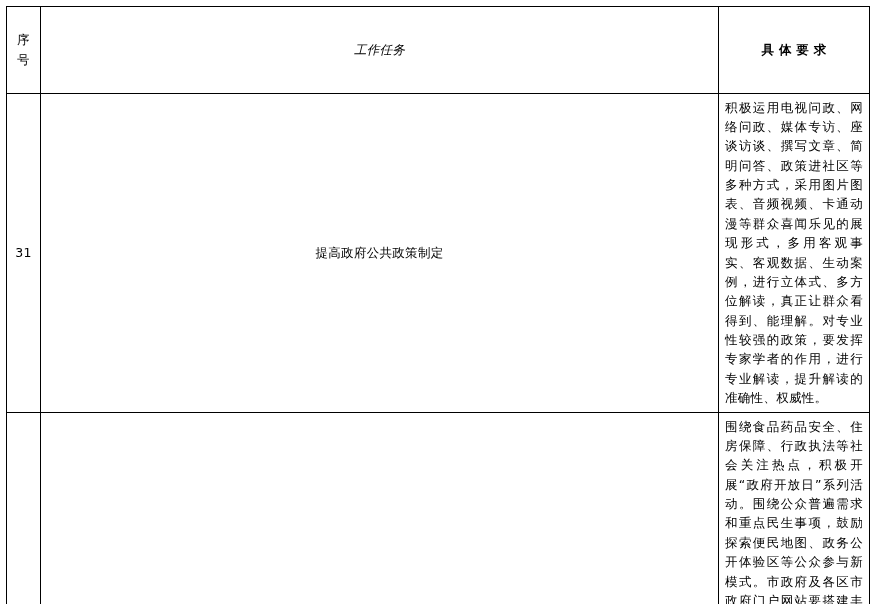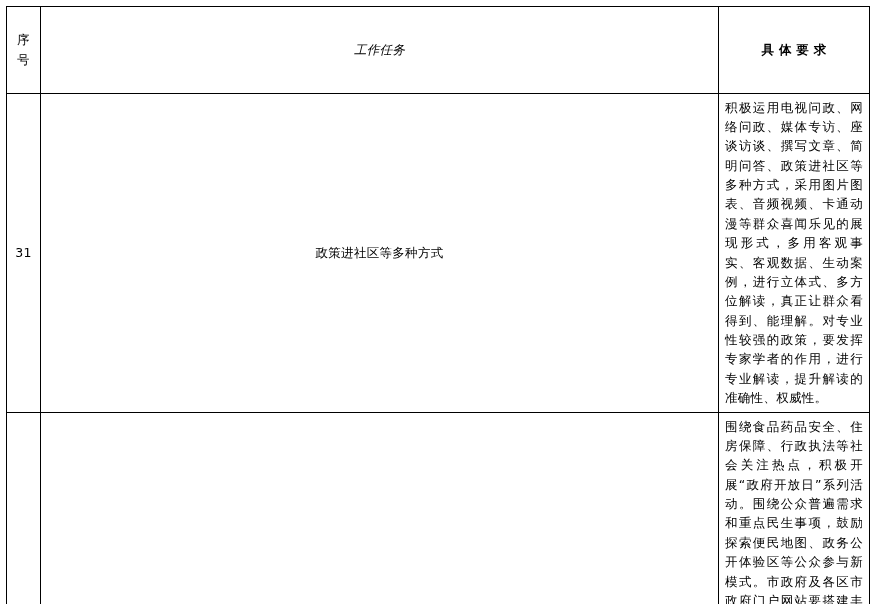--- a/index.html
+++ b/index.html
@@ -93,21 +93,21 @@
       <tr>
         <th class="hdr-no">序号</th>
         <th class="hdr-task" colspan="2">工作任务</th>
         <th class="hdr-req">具 体 要 求</th>
         <th class="hdr-unit">责任单位</th>
       </tr>
     </thead>
     <tbody>
       <tr class="row-31">
         <td class="cell-no">31</td>
-        <td class="cell-task" colspan="2">政策进社区等多种方式</td>
+        <td class="cell-task" colspan="2">提高政府公共政策制定</td>
         <td class="cell-req">积极运用电视问政、网络问政、媒体专访、座谈访谈、撰写文章、简明问答、政策进社区等多种方式，采用图片图表、音频视频、卡通动漫等群众喜闻乐见的展现形式，多用客观事实、客观数据、生动案例，进行立体式、多方位解读，真正让群众看得到、能理解。对专业性较强的政策，要发挥专家学者的作用，进行专业解读，提升解读的准确性、权威性。</td>
         <td class="cell-unit">各区、市政府，市政府各部门负责落实</td>
       </tr>
       <tr class="row-32">
         <td class="cell-no">32</td>
         <td class="cell-task" colspan="2">创新公众参与模式</td>
         <td class="cell-req">围绕食品药品安全、住房保障、行政执法等社会关注热点，积极开展“政府开放日”系列活动。围绕公众普遍需求和重点民生事项，鼓励探索便民地图、政务公开体验区等公众参与新模式。市政府及各区市政府门户网站要搭建丰富的互动交流平台，建立健全网民意见建议的审看、处理和反馈等机制。做好意见建议受理反馈情况的公开，列清受理日期、答复日期、答复部门、答复内容以及有关处理结果等。积极利用新媒体搭建公众参与新平台，加强政府热线、网络问政、电视问政、领导信箱等平台建设，提高政府公共政策制定、公共管理、公共服务的响应速度。</td>
         <td class="cell-unit">各区、市政府，市政府各有关部门负责落实</td>
       </tr>
 

